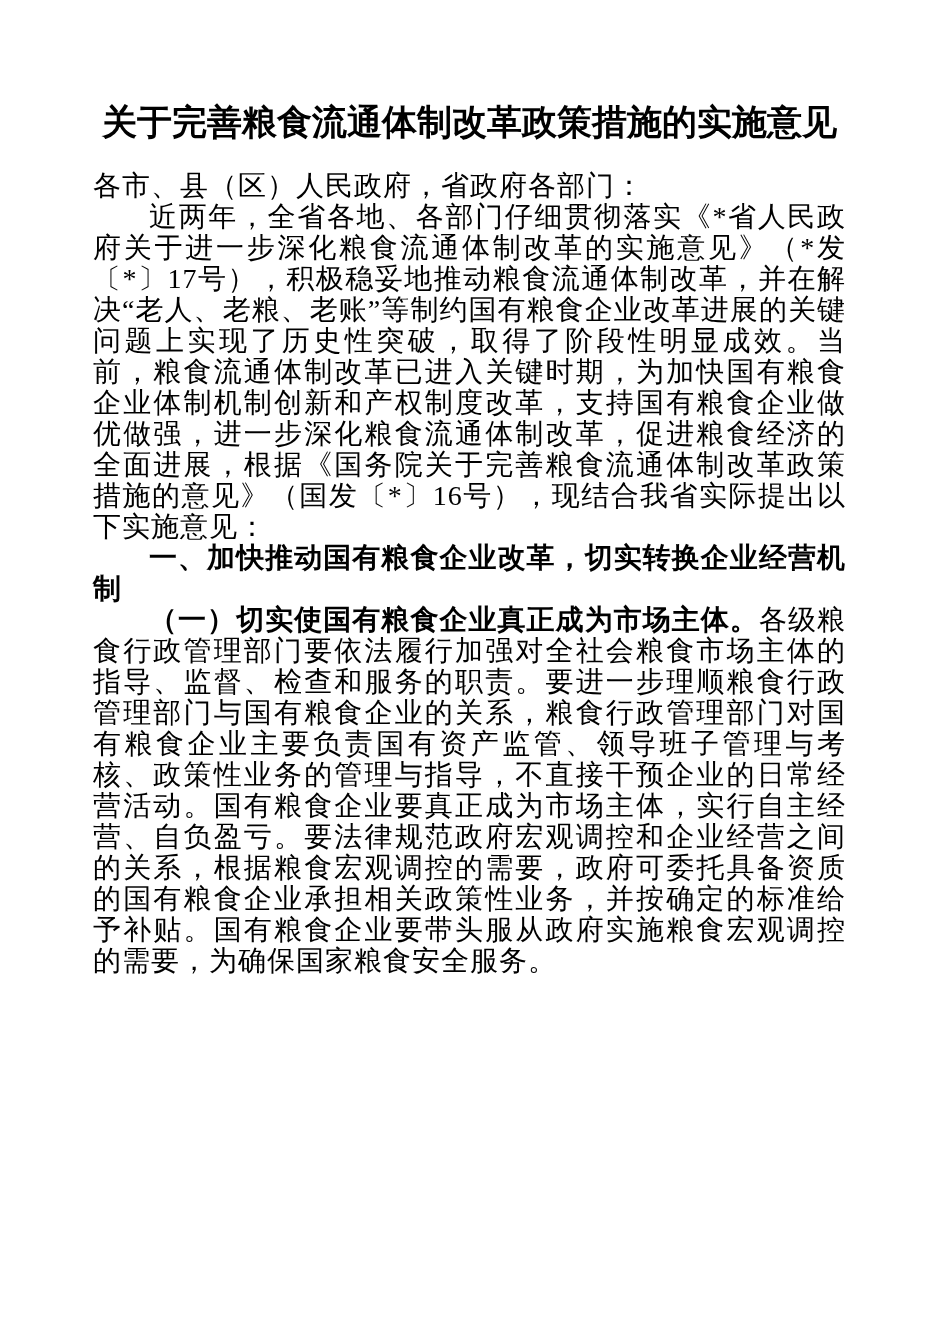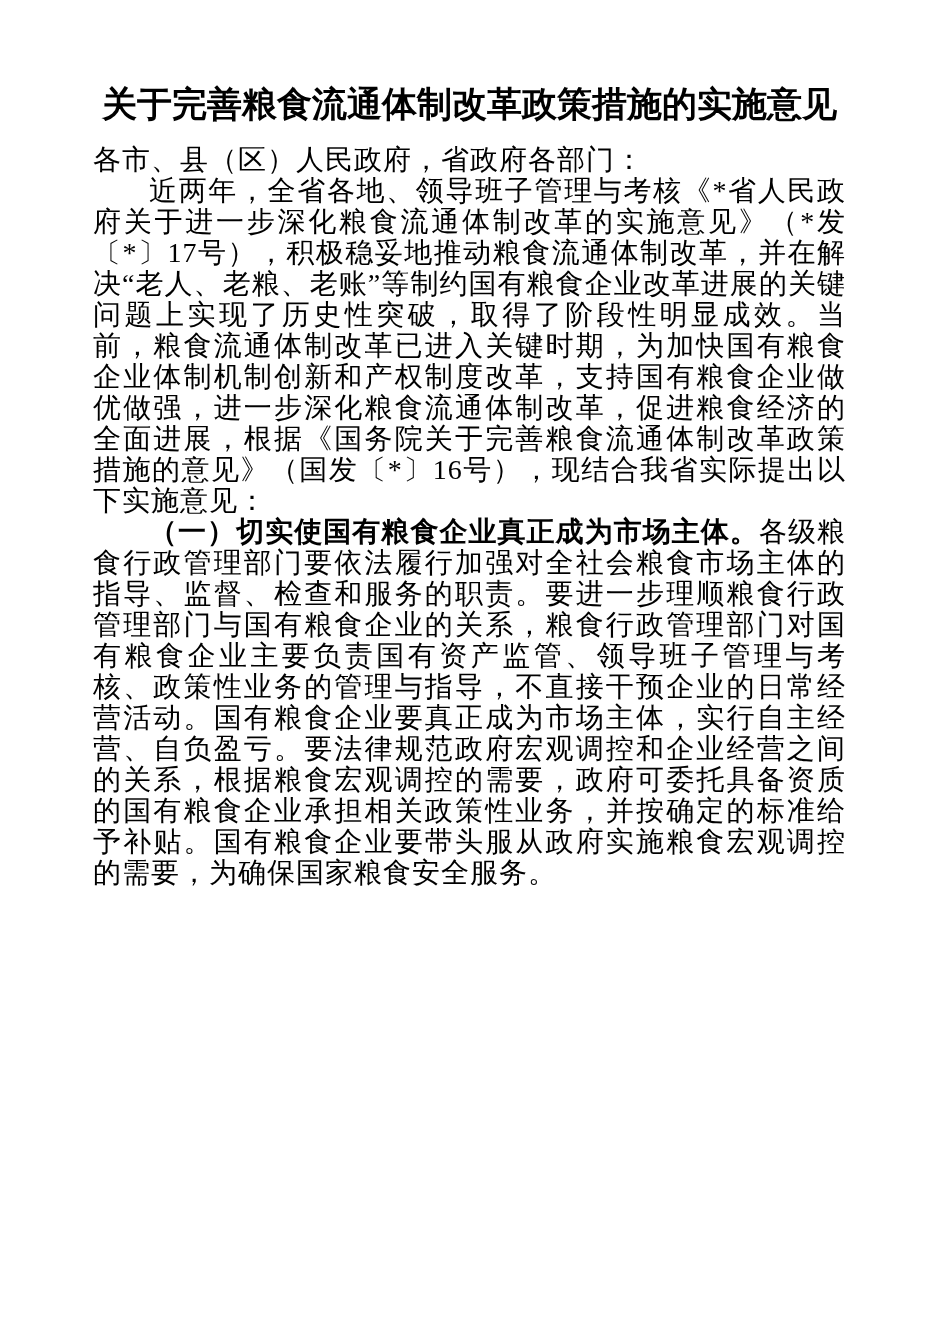--- a/index.html
+++ b/index.html
@@ -7,36 +7,36 @@
     padding: 0;
     background: #ffffff;
   }
   .page {
     position: relative;
     width: 950px;
     height: 1344px;
     background: #ffffff;
     color: #000000;
     box-sizing: border-box;
-    padding: 70px 104px 0 93px;
+    padding: 88px 104px 0 93px;
     overflow: hidden;
     font-family: "Liberation Serif", "DejaVu Serif", serif;
   }
   .doc-title {
     margin: 0;
     padding: 0;
     font-size: 35px;
     line-height: 70px;
     font-weight: 700;
     text-align: center;
     letter-spacing: 0;
     font-family: "Liberation Serif", "DejaVu Serif", serif;
   }
   .doc-body {
-    margin-top: 4px;
+    margin-top: 12px;
   }
   .para {
     margin: 0;
     font-size: 28px;
     line-height: 31px;
     letter-spacing: 1px;
     text-align: justify;
     word-break: break-all;
     font-family: "Liberation Serif", "DejaVu Serif", serif;
   }
@@ -52,20 +52,21 @@
 <body>
 
 <div class="page">
 
   <h1 class="doc-title">关于完善粮食流通体制改革政策措施的实施意见</h1>
 
   <div class="doc-body">
 
     <p class="para">各市、县（区）人民政府，省政府各部门：</p>
 
-    <p class="para indent">近两年，全省各地、领导班子管理与考核《*省人民政府关于进一步深化粮食流通体制改革的实施意见》（*发〔*〕17号），积极稳妥地推动粮食流通体制改革，并在解决“老人、老粮、老账”等制约国有粮食企业改革进展的关键问题上实现了历史性突破，取得了阶段性明显成效。当前，粮食流通体制改革已进入关键时期，为加快国有粮食企业体制机制创新和产权制度改革，支持国有粮食企业做优做强，进一步深化粮食流通体制改革，促进粮食经济的全面进展，根据《国务院关于完善粮食流通体制改革政策措施的意见》（国发〔*〕16号），现结合我省实际提出以下实施意见：</p>
+    <p class="para indent">近两年，全省各地、各部门仔细贯彻落实《*省人民政府关于进一步深化粮食流通体制改革的实施意见》（*发〔*〕17号），积极稳妥地推动粮食流通体制改革，并在解决“老人、老粮、老账”等制约国有粮食企业改革进展的关键问题上实现了历史性突破，取得了阶段性明显成效。当前，粮食流通体制改革已进入关键时期，为加快国有粮食企业体制机制创新和产权制度改革，支持国有粮食企业做优做强，进一步深化粮食流通体制改革，促进粮食经济的全面进展，根据《国务院关于完善粮食流通体制改革政策措施的意见》（国发〔*〕16号），现结合我省实际提出以下实施意见：</p>
 
+    <p class="para indent bold-sans">一、加快推动国有粮食企业改革，切实转换企业经营机制</p>
 
     <p class="para indent"><span class="bold-sans">（一）切实使国有粮食企业真正成为市场主体。</span><span>各级粮食行政管理部门要依法履行加强对全社会粮食市场主体的指导、监督、检查和服务的职责。要进一步理顺粮食行政管理部门与国有粮食企业的关系，粮食行政管理部门对国有粮食企业主要负责国有资产监管、领导班子管理与考核、政策性业务的管理与指导，不直接干预企业的日常经营活动。国有粮食企业要真正成为市场主体，实行自主经营、自负盈亏。要法律规范政府宏观调控和企业经营之间的关系，根据粮食宏观调控的需要，政府可委托具备资质的国有粮食企业承担相关政策性业务，并按确定的标准给予补贴。国有粮食企业要带头服从政府实施粮食宏观调控的需要，为确保国家粮食安全服务。</span></p>
 
 
   </div>
 </div>
 
 </body></html>

